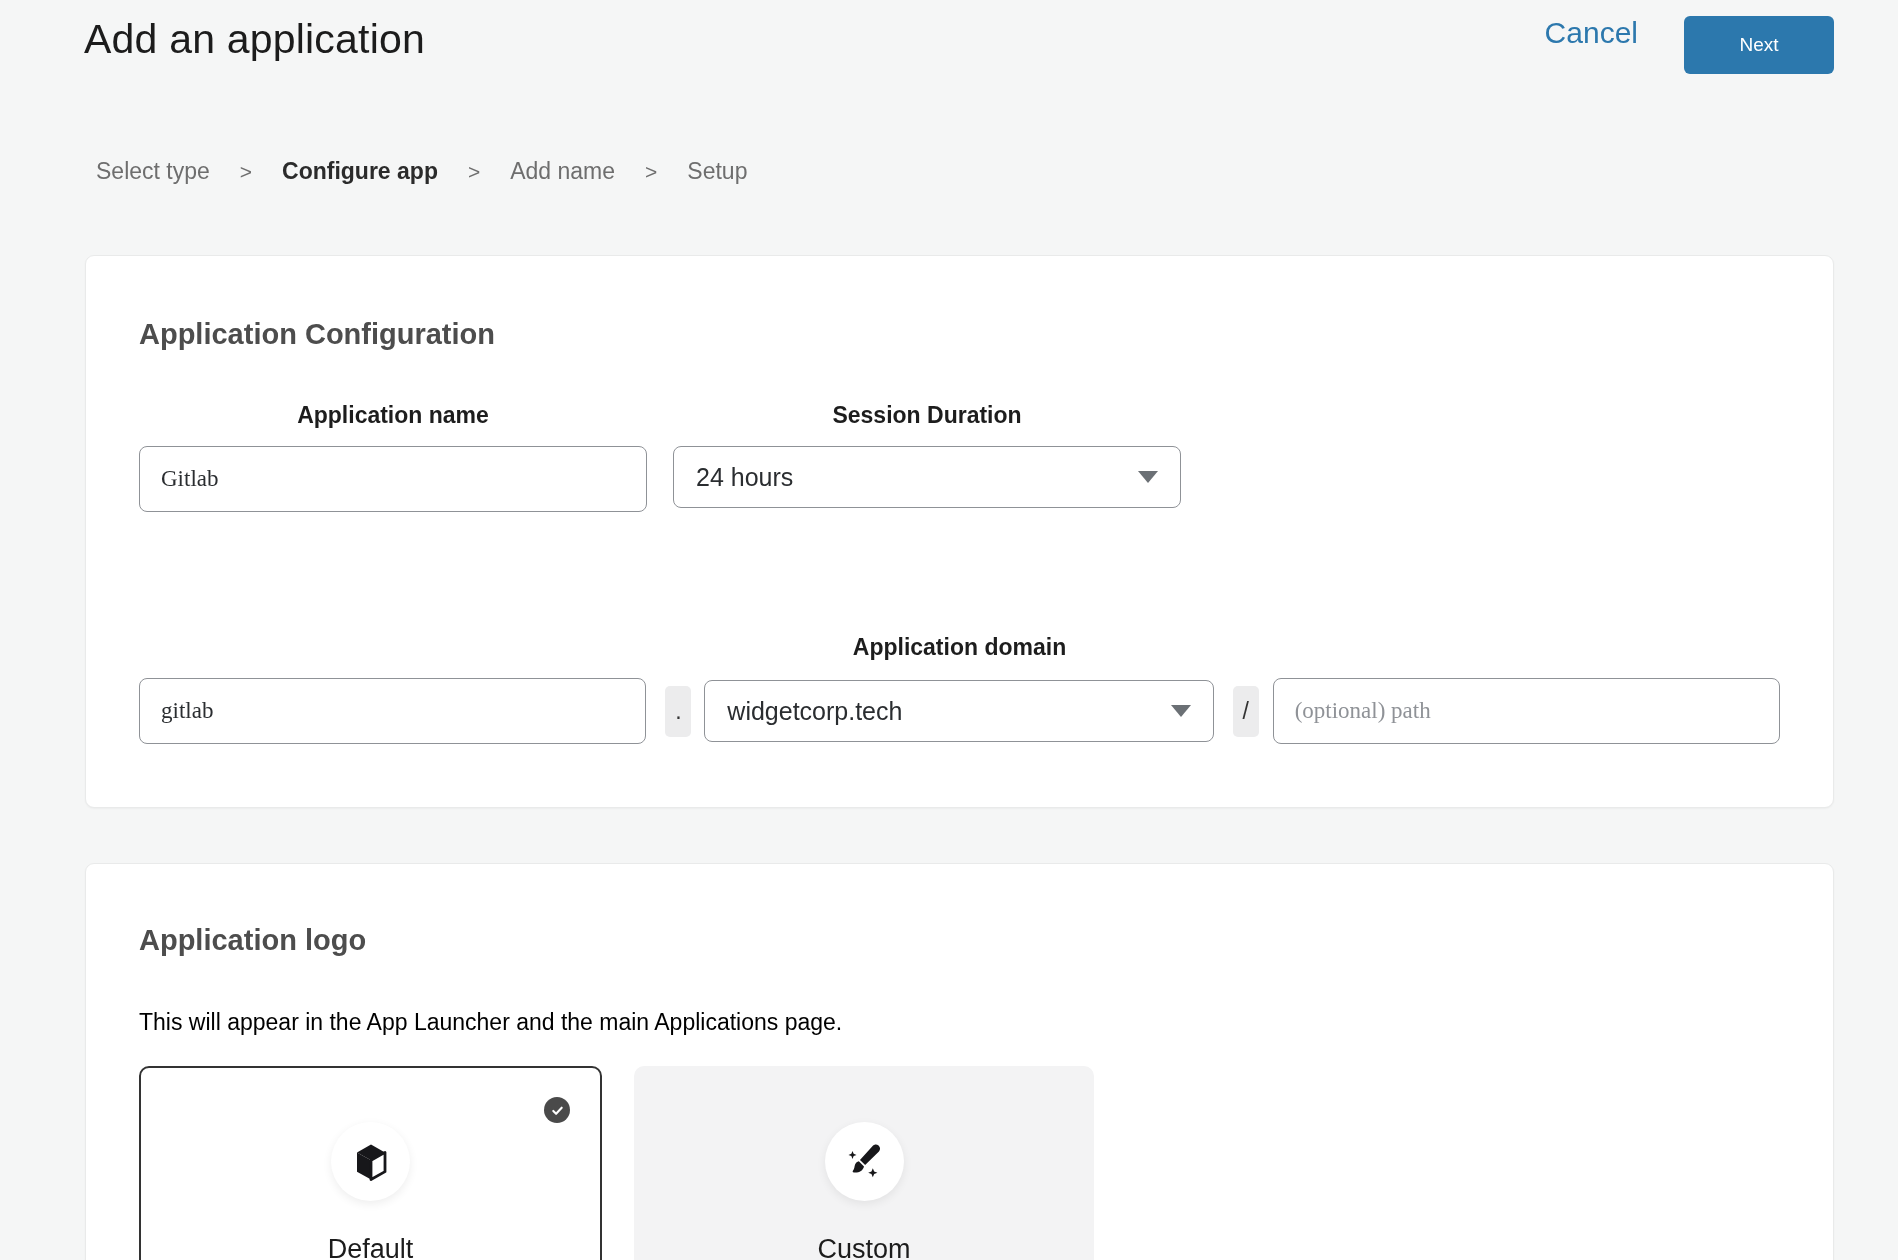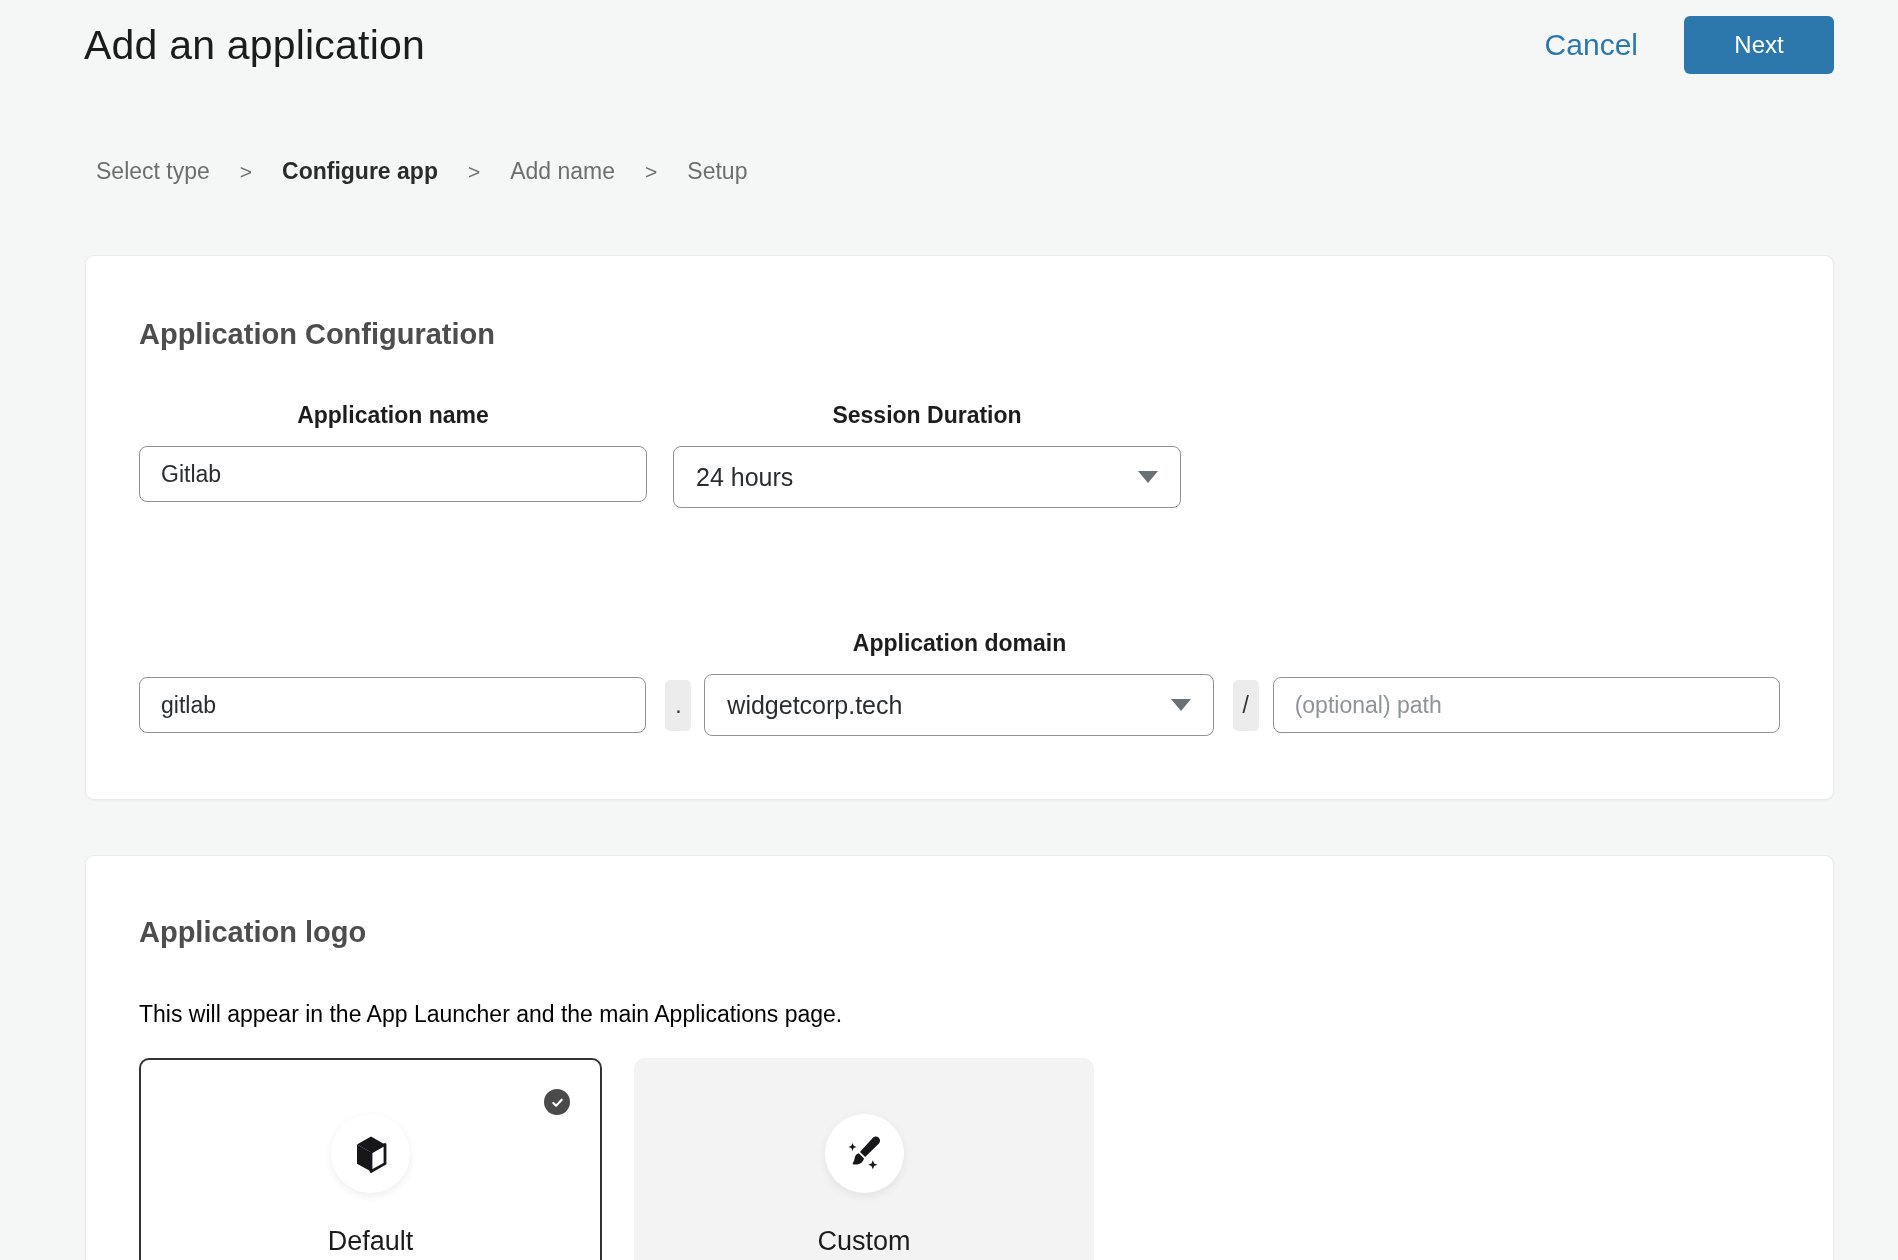--- a/index.html
+++ b/index.html
@@ -5,37 +5,37 @@
   * { margin: 0; padding: 0; box-sizing: border-box; }
   html, body {
     width: 1898px; height: 1260px; overflow: hidden;
     background: #f5f6f6;
     font-family: "Liberation Sans", sans-serif;
     color: #1f1f1f;
   }
 
   
   .header {
-    display: flex; align-items: center;
+    display: flex; align-items: flex-start;
     padding: 16px 64px 0 84px;
   }
   .page-title {
     flex: 1;
     font-size: 41px; font-weight: 400; letter-spacing: 0.2px;
     color: #1c1c1c;
   }
   .cancel-link {
     font-size: 30px; color: #2c78ad; cursor: pointer;
     margin-right: 46px;
   }
   .next-button {
     width: 150px; height: 58px;
     background: #2c78ad; color: #ffffff;
     border: none; border-radius: 6px;
-    font-size: 24px; font-family: inherit;
+    font-size: 19px; font-family: inherit;
     cursor: pointer;
   }
 
   
   .steps {
     display: flex; align-items: center;
     margin: 84px 0 0 96px;
     font-size: 23px; color: #6e6e6e;
   }
   .step { cursor: pointer; }
@@ -58,24 +58,24 @@
     line-height: 36px;
   }
 
   .form-row-1 { display: flex; gap: 26px; margin-top: 49px; }
   .field { width: 508px; }
   .field-label {
     font-size: 23px; font-weight: 700; color: #1d1d1d;
     line-height: 28px; margin-bottom: 17px; text-align: center;
   }
   .text-input {
-    width: 100%; height: 56px;
+    width: 100%; height: 66px;
     border: 1px solid #8f9297; border-radius: 8px;
     padding: 0 21px; font-size: 23px; color: #2a2d30;
-    font-family: Liberation Sans, sans-serif; background: #fff; outline: none;
+    font-family: Liberation Serif, serif; background: #fff; outline: none;
   }
   .text-input::placeholder { color: #8f9297; }
 
   .select-box {
     height: 62px; background: #fff;
     border: 1px solid #8f9297; border-radius: 8px;
     display: flex; align-items: center;
     padding: 0 22px; font-size: 25px; color: #2a2d30;
     cursor: pointer;
   }

